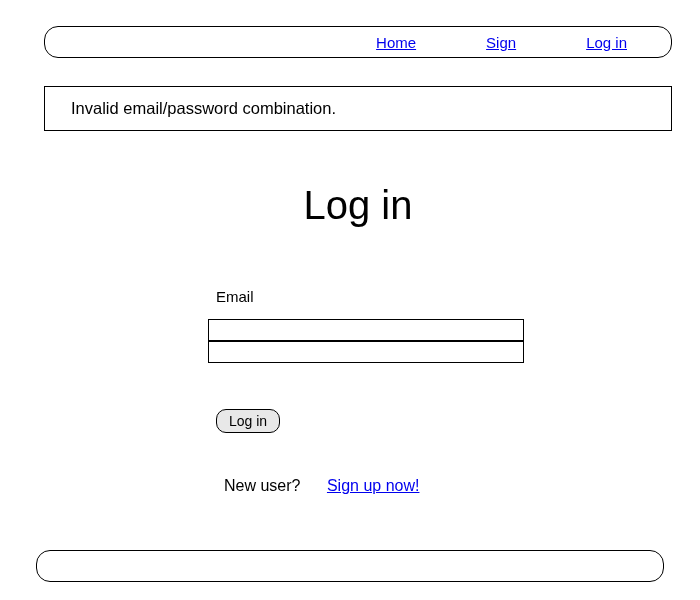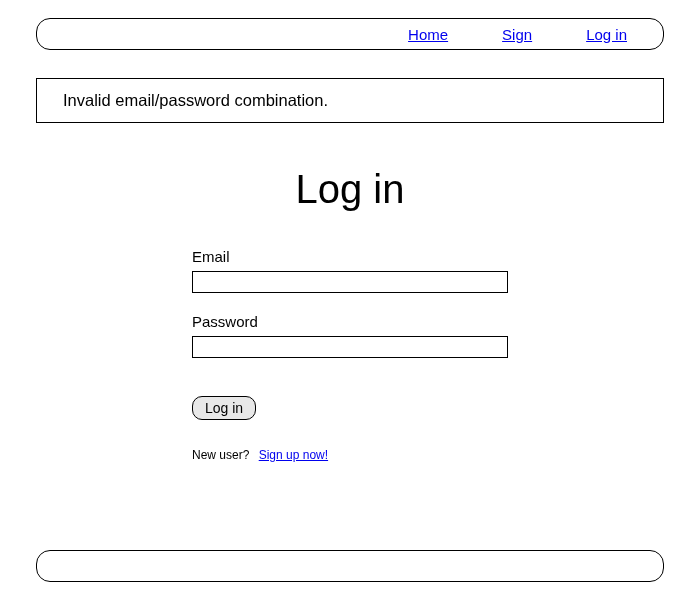--- a/index.html
+++ b/index.html
@@ -1,15 +1,15 @@
 <!DOCTYPE html>
 <html><head>
   <meta charset="utf-8">
   <style>
-    * { box-sizing: border-box; margin: 0; padding: 0; }
+    * { box-sizing: border-box; margin: 0; padding: 8px; }
     body {
       font-family: Arial, Helvetica, sans-serif;
       background: #fff;
       width: 700px;
       height: 600px;
       padding: 18px 36px;
     }
     .nav-bar {
       border: 1.5px solid #000;
       border-radius: 14px;
@@ -42,41 +42,41 @@
       margin-left: 156px;
       margin-top: 36px;
     }
     .field-label {
       font-size: 15px;
       display: block;
       margin-top: 20px;
       margin-bottom: 6px;
     }
     .field-label:first-of-type {
-      margin-top: 16px;
+      margin-top: 0;
     }
     input[type="text"], input[type="password"] {
       width: 316px;
       height: 22px;
       border: 1.5px solid #000;
       font-size: 14px;
       padding: 0 4px;
     }
     .submit-btn {
       margin-top: 38px;
       padding: 3px 12px;
       border: 1.5px solid #000;
       border-radius: 10px;
       background: #e8e8e8;
       font-size: 14px;
       cursor: pointer;
     }
     .signup-row {
       margin-top: 28px;
-      font-size: 12px;
+      font-size: 16px;
     }
     .signup-row a {
       color: #0000EE;
       text-decoration: underline;
       margin-left: 6px;
     }
     .footer-bar {
       position: absolute;
       bottom: 18px;
       left: 36px;
@@ -96,21 +96,20 @@
 </div>
 
 <div class="flash">Invalid email/password combination.</div>
 
 <h1 class="page-title">Log in</h1>
 
 <div class="form-area">
   <label class="field-label">Email</label>
   <input type="text" value="" style="">
 
-  <label class="field-label">Password</label>
   <input type="password" value="" style="">
 
   <div>
     <button class="submit-btn">Log in</button>
   </div>
 
   <div class="signup-row">
     <span>New user?</span>
     <a href="#">Sign up now!</a>
   </div>

